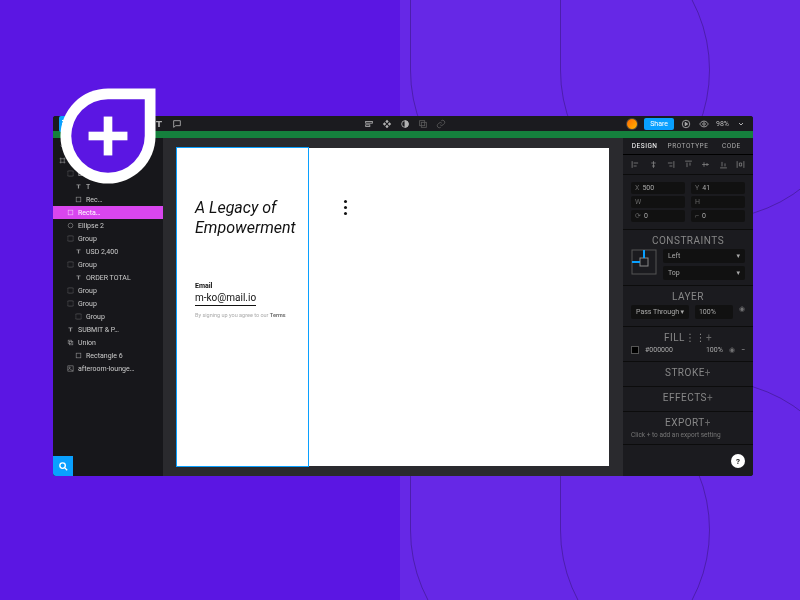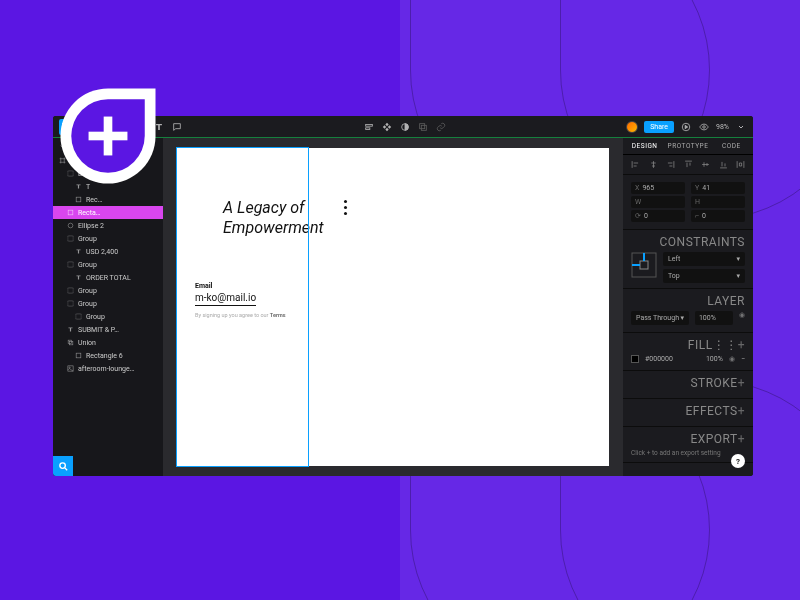--- a/index.html
+++ b/index.html
@@ -7,21 +7,21 @@
   
   .bg-right { position:absolute; left:400px; top:0; width:400px; height:600px; background:#6628e6; }
   .bg-shape { position:absolute; border:1px solid rgba(0,0,0,0.25); border-radius:1000px; }
   .s1 { left:410px; top:-80px; width:300px; height:300px; border-top-left-radius:0;}
   .s2 { left:560px; top:-80px; width:300px; height:300px; border-top-left-radius:0;}
   .s3 { left:560px; top:380px; width:300px; height:300px; border-top-left-radius:0;}
   .s4 { left:410px; top:380px; width:300px; height:300px; border-top-left-radius:0;}
 
   
   .app { position:absolute; left:53px; top:116px; width:700px; height:360px; background:#0f0f12; color:#ddd; border-radius:3px; overflow:hidden; display:flex; flex-direction:column; font-size:8px; }
-  .toolbar { height:22px; background:#1b1b1f; display:flex; align-items:center; padding:0 6px; gap:6px; border-bottom:1px solid #15803d; }
+  .toolbar { height:22px; background:#1b1b1f; display:flex; align-items:center; padding:0 6px; gap:6px; border-bottom:7px solid #15803d; }
   .tb-left, .tb-center, .tb-right { display:flex; align-items:center; gap:6px; }
   .tb-left { flex:0 0 auto; }
   .tb-center { flex:1; justify-content:center; }
   .tb-right { flex:0 0 auto; margin-left:auto; }
   .menu-btn { width:16px; height:16px; background:#09a0ff; display:flex; align-items:center; justify-content:center; border-radius:2px; }
   .burger { width:10px; height:8px; position:relative; }
   .burger::before,.burger::after,.burger span{content:"";position:absolute;left:0;right:0;height:1.5px;background:#fff;}
   .burger::before{top:0;} .burger span{top:3px;} .burger::after{top:6px;}
   .tool-icon { width:12px; height:12px; display:flex; align-items:center; justify-content:center; opacity:.85; }
   .tool-icon.sel { background:#09a0ff; border-radius:2px; padding:1px; }
@@ -39,36 +39,36 @@
   .layer-row.sel { background:#d946ef; color:#fff; }
   .li { width:7px; height:7px; flex:0 0 auto; opacity:.7; }
   .search-btn { position:absolute; left:53px; bottom:124px; width:20px; height:20px; background:#09a0ff; display:flex; align-items:center; justify-content:center; border-radius:0 0 0 3px;}
 
   .canvas { flex:1; background:#2a2a2e; position:relative; overflow:hidden; }
   .frame { position:absolute; left:14px; top:10px; right:14px; bottom:10px; background:#fff; display:flex; }
   .photo { width:56%; background:linear-gradient(120deg,#1a0030 0%,#3b0060 20%,#b400a6 45%,#ff2fb0 55%,#00ffe0 92%); position:relative; }
   .photo::after{content:"";position:absolute;inset:0;background:radial-gradient(120px 160px at 58% 45%, rgba(255,180,220,.9), transparent 60%), radial-gradient(70px 120px at 35% 40%, rgba(80,255,230,.5), transparent 70%), radial-gradient(180px 200px at 50% 90%, rgba(10,0,30,.9), transparent 60%), linear-gradient(to bottom, rgba(0,0,0,.0) 50%, rgba(0,0,0,.85) 100%);}
   .brand { position:absolute; left:18px; top:10px; font-weight:800; letter-spacing:2px; color:#111; font-size:8px; z-index:3;}
   .copy { width:44%; padding:50px 18px 0 18px; position:relative; }
-  .headline { font-family:Georgia,"Times New Roman",serif; font-style:italic; font-size:16px; line-height:1.25; color:#111;margin-left:28px; }
+  .headline { font-family:Georgia,"Times New Roman",serif; font-style:italic; font-size:16px; line-height:1.25; color:#111; }
   .menu-dots { position:absolute; right:20px; top:52px; display:flex; flex-direction:column; gap:3px;}
   .menu-dots span{width:3px;height:3px;background:#111;border-radius:50%;}
   .email-lbl { font-size:7px; font-weight:700; margin-top:44px; color:#111;}
   .email-val { font-size:10px; color:#111; border-bottom:1px solid #111; display:inline-block; padding-bottom:2px; margin-top:2px;}
   .terms { font-size:5.5px; color:#aaa; margin-top:6px;}
   .terms b{ color:#666; font-weight:600;}
   .big { position:absolute; right:-6px; bottom:-28px; font-size:86px; font-weight:900; letter-spacing:-6px; color:#0a0a0a; }
   .sel-outline { position:absolute; left:-1px; top:-1px; right:300px; bottom:-1px; border:1px solid #09a0ff; pointer-events:none;}
 
   .inspect { width:130px; background:#1b1b1f; display:flex; flex-direction:column; font-size:7px; color:#aaa; overflow-y:auto;}
   .tabs { display:flex; border-bottom:1px solid #000;}
   .tab { flex:1; text-align:center; padding:4px 0; text-transform:uppercase; font-size:6.5px; letter-spacing:.5px;}
   .tab.active { color:#fff; }
   .sec { padding:5px 8px; border-bottom:1px solid #0c0c0c;}
-  .sec-title { text-transform:uppercase; font-size:12px; color:#888; letter-spacing:.5px; display:flex; justify-content:flex-end; align-items:center; margin-bottom:3px;}
+  .sec-title { text-transform:uppercase; font-size:10px; color:#888; letter-spacing:.5px; display:flex; justify-content:center; align-items:center; margin-bottom:3px;}
   .row2 { display:flex; gap:6px; margin:2px 0;}
   .field { flex:1; display:flex; align-items:center; gap:3px; background:#111; padding:2px 4px; border-radius:2px;}
   .field .k{color:#666;}
   .dropdown { background:#111; padding:3px 5px; border-radius:2px; display:flex; justify-content:space-between; align-items:center;}
   .swatch { width:8px; height:8px; background:#000; border:1px solid #555; display:inline-block;}
   .eye { opacity:.6;}
   .plus { float:right; opacity:.7;}
   .export-hint { font-size:6.5px; color:#777;}
   .help { position:absolute; right:8px; bottom:8px; width:14px; height:14px; background:#fff; color:#111; border-radius:50%; display:flex; align-items:center; justify-content:center; font-size:8px; font-weight:700;}
 
@@ -344,21 +344,21 @@
             </svg>
           <svg width="9" height="9" viewBox="0 0 24 24" stroke="#888" fill="none" stroke-width="2">
               <path d="M3 3v18M21 3v18M9 8h6v8H9z"></path>
             </svg>
         </div>
       </div>
       <div class="sec">
         <div class="row2">
           <div class="field">
               <span class="k">X</span>
-              <span>965</span>
+              <span>500</span>
             </div>
           <div class="field">
               <span class="k">Y</span>
               <span>41</span>
             </div>
         </div>
         <div class="row2">
           <div class="field">
               <span class="k">W</span>
               <span></span>

